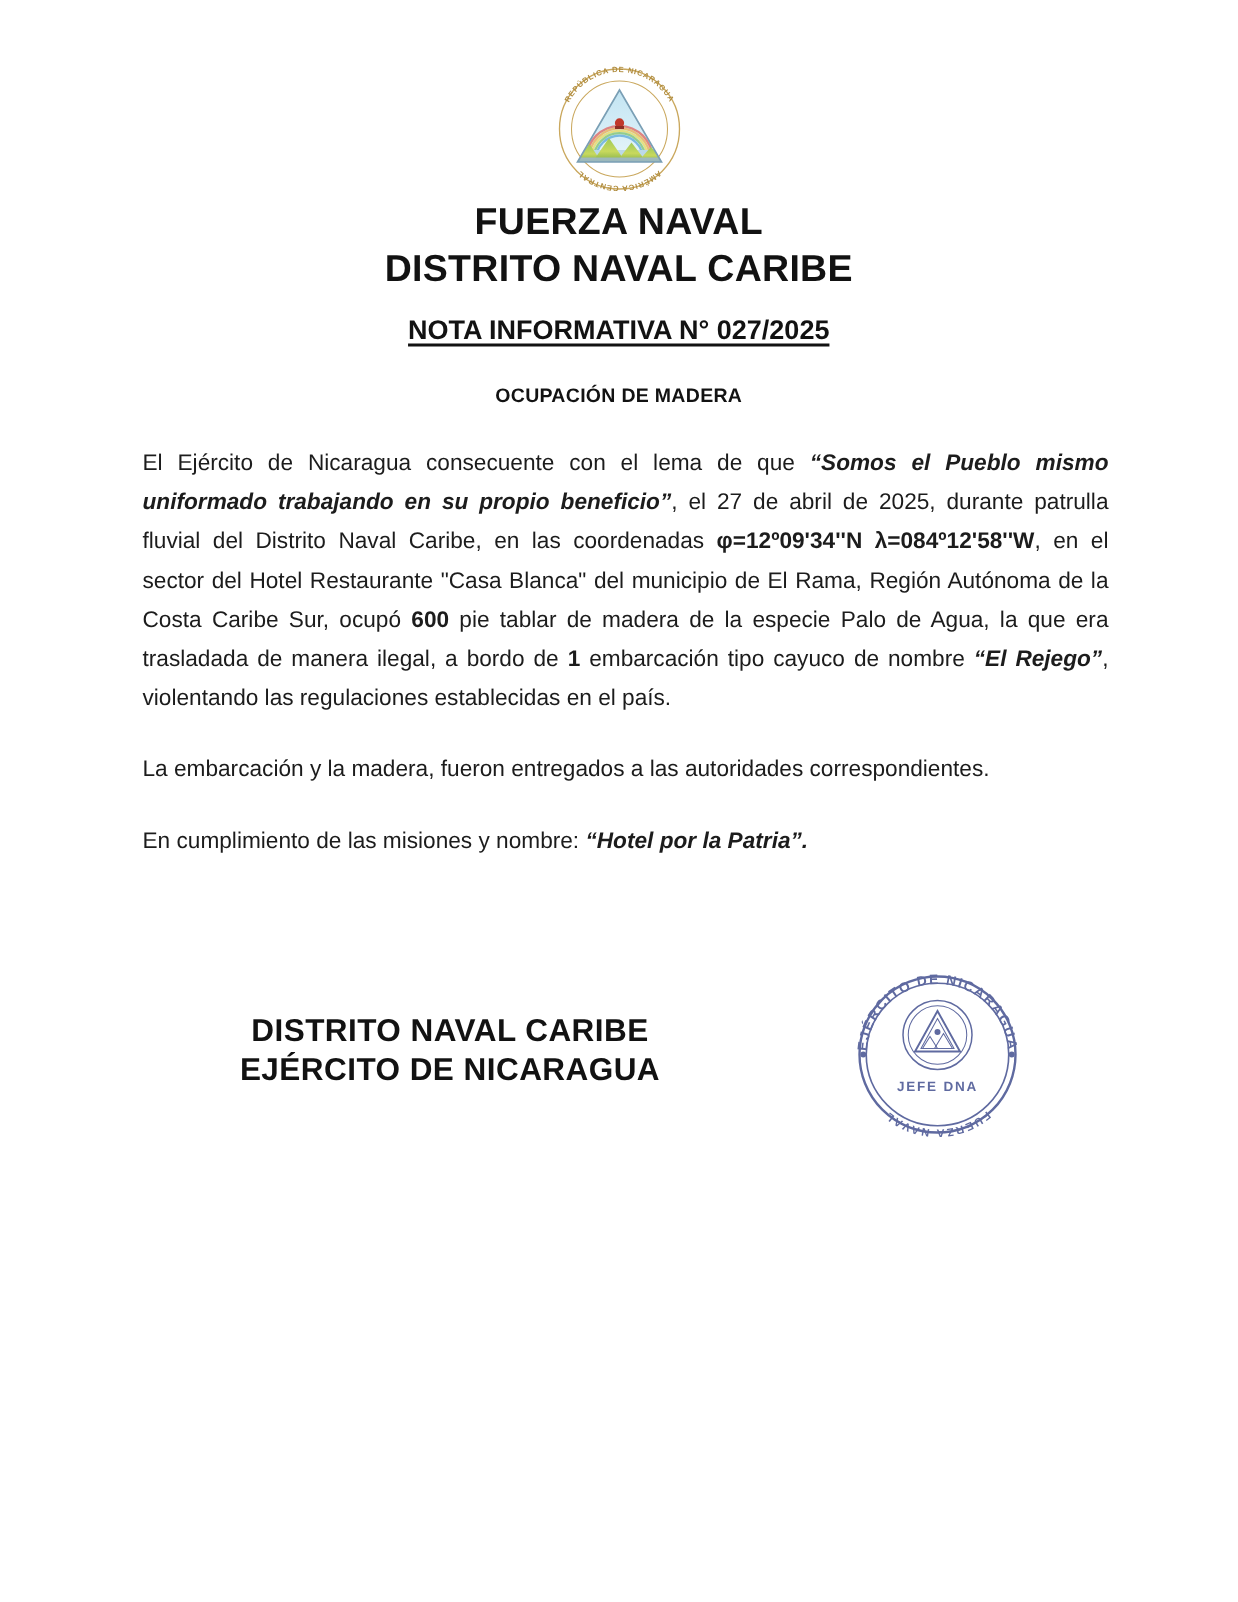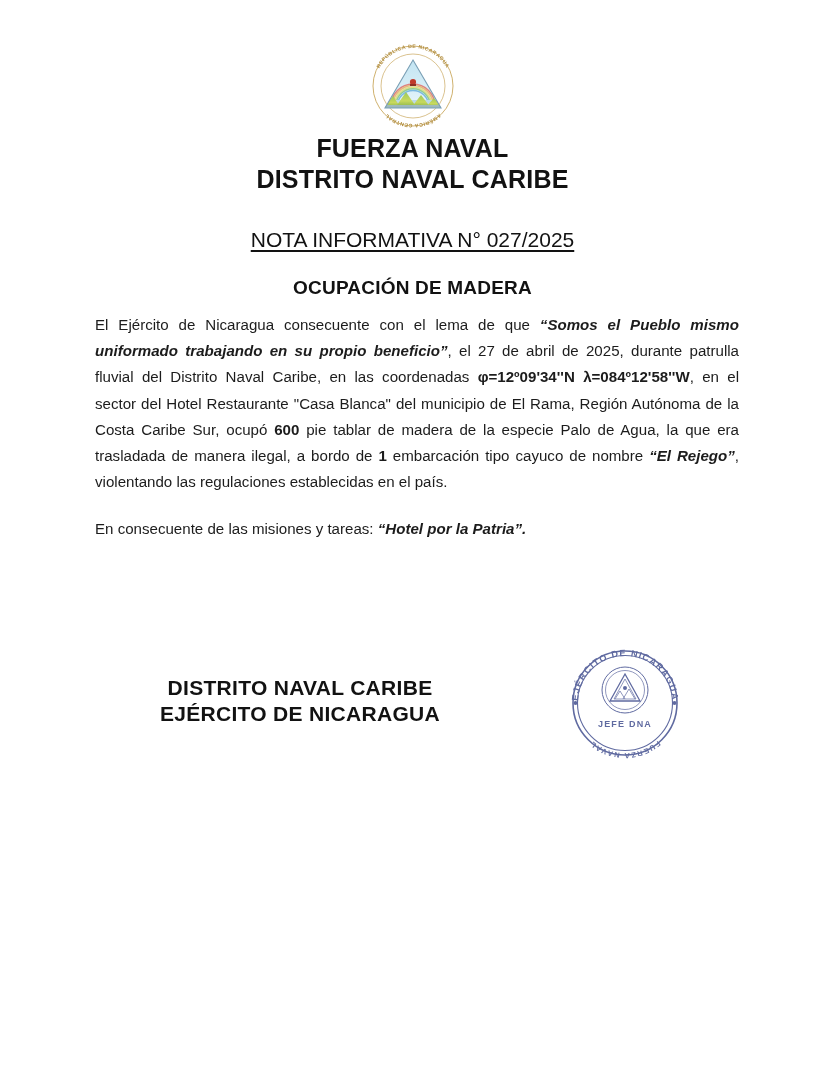--- a/index.html
+++ b/index.html
@@ -45,41 +45,41 @@
     text-align: center;
   }
   .title-line {
     font-size: 25px;
     font-weight: bold;
     letter-spacing: 0.2px;
     line-height: 31px;
     color: #121212;
   }
   .nota {
-    margin-top: 33px;
-    font-size: 21px;
-    font-weight: normal;
+    margin-top: 15px;
+    font-size: 18px;
+    font-weight: bold;
     text-decoration: underline;
     text-underline-offset: 3px;
     text-decoration-thickness: 2px;
     color: #121212;
   }
   .subtitle {
     margin-top: 25px;
-    font-size: 19px;
+    font-size: 13px;
     font-weight: bold;
     letter-spacing: 0.2px;
     color: #121212;
   }
 
   
   .body-block {
     position: absolute;
     left: 95px;
-    top: 312px;
+    top: 296px;
     width: 644px;
   }
   .para {
     font-size: 15.1px;
     line-height: 26.2px;
     text-align: justify;
     text-justify: inter-word;
     color: #1c1c1c;
     margin: 0 0 21px 0;
   }
@@ -183,22 +183,23 @@
     <div class="title-line">FUERZA NAVAL</div>
     <div class="title-line">DISTRITO NAVAL CARIBE</div>
     <div class="nota">NOTA INFORMATIVA N° 027/2025</div>
     <div class="subtitle">OCUPACIÓN DE MADERA</div>
   </div>
 
   <div class="body-block">
 
     <p class="para"><span>El Ejército de Nicaragua consecuente con el lema de que </span><span class="bi">“Somos el Pueblo mismo uniformado trabajando en su propio beneficio”</span><span>, el 27 de abril de 2025, durante patrulla fluvial del Distrito Naval Caribe, en las coordenadas </span><span class="b">φ=12º09'34''N λ=084º12'58''W</span><span>, en el sector del Hotel Restaurante "Casa Blanca" del municipio de El Rama, Región Autónoma de la Costa Caribe Sur, ocupó </span><span class="b">600</span><span> pie tablar de madera de la especie Palo de Agua, la que era trasladada de manera ilegal, a bordo de </span><span class="b">1</span><span> embarcación tipo cayuco de nombre </span><span class="bi">“El Rejego”</span><span>, violentando las regulaciones establecidas en el país.</span></p>
 
-
-    <p class="para nojust"><span>En consecuente de las misiones y tareas: </span><span class="bi">“Hotel por la Patria”.</span></p>
+    <p class="para nojust">La embarcación y la madera, fueron entregados a las autoridades correspondientes.</p>
+
+    <p class="para nojust"><span>En cumplimiento de las misiones y nombre: </span><span class="bi">“Hotel por la Patria”.</span></p>
 
 
 
   </div>
 
   <div class="sign-block">
     <div class="sign-line">DISTRITO NAVAL CARIBE</div>
     <div class="sign-line">EJÉRCITO DE NICARAGUA</div>
   </div>
 

